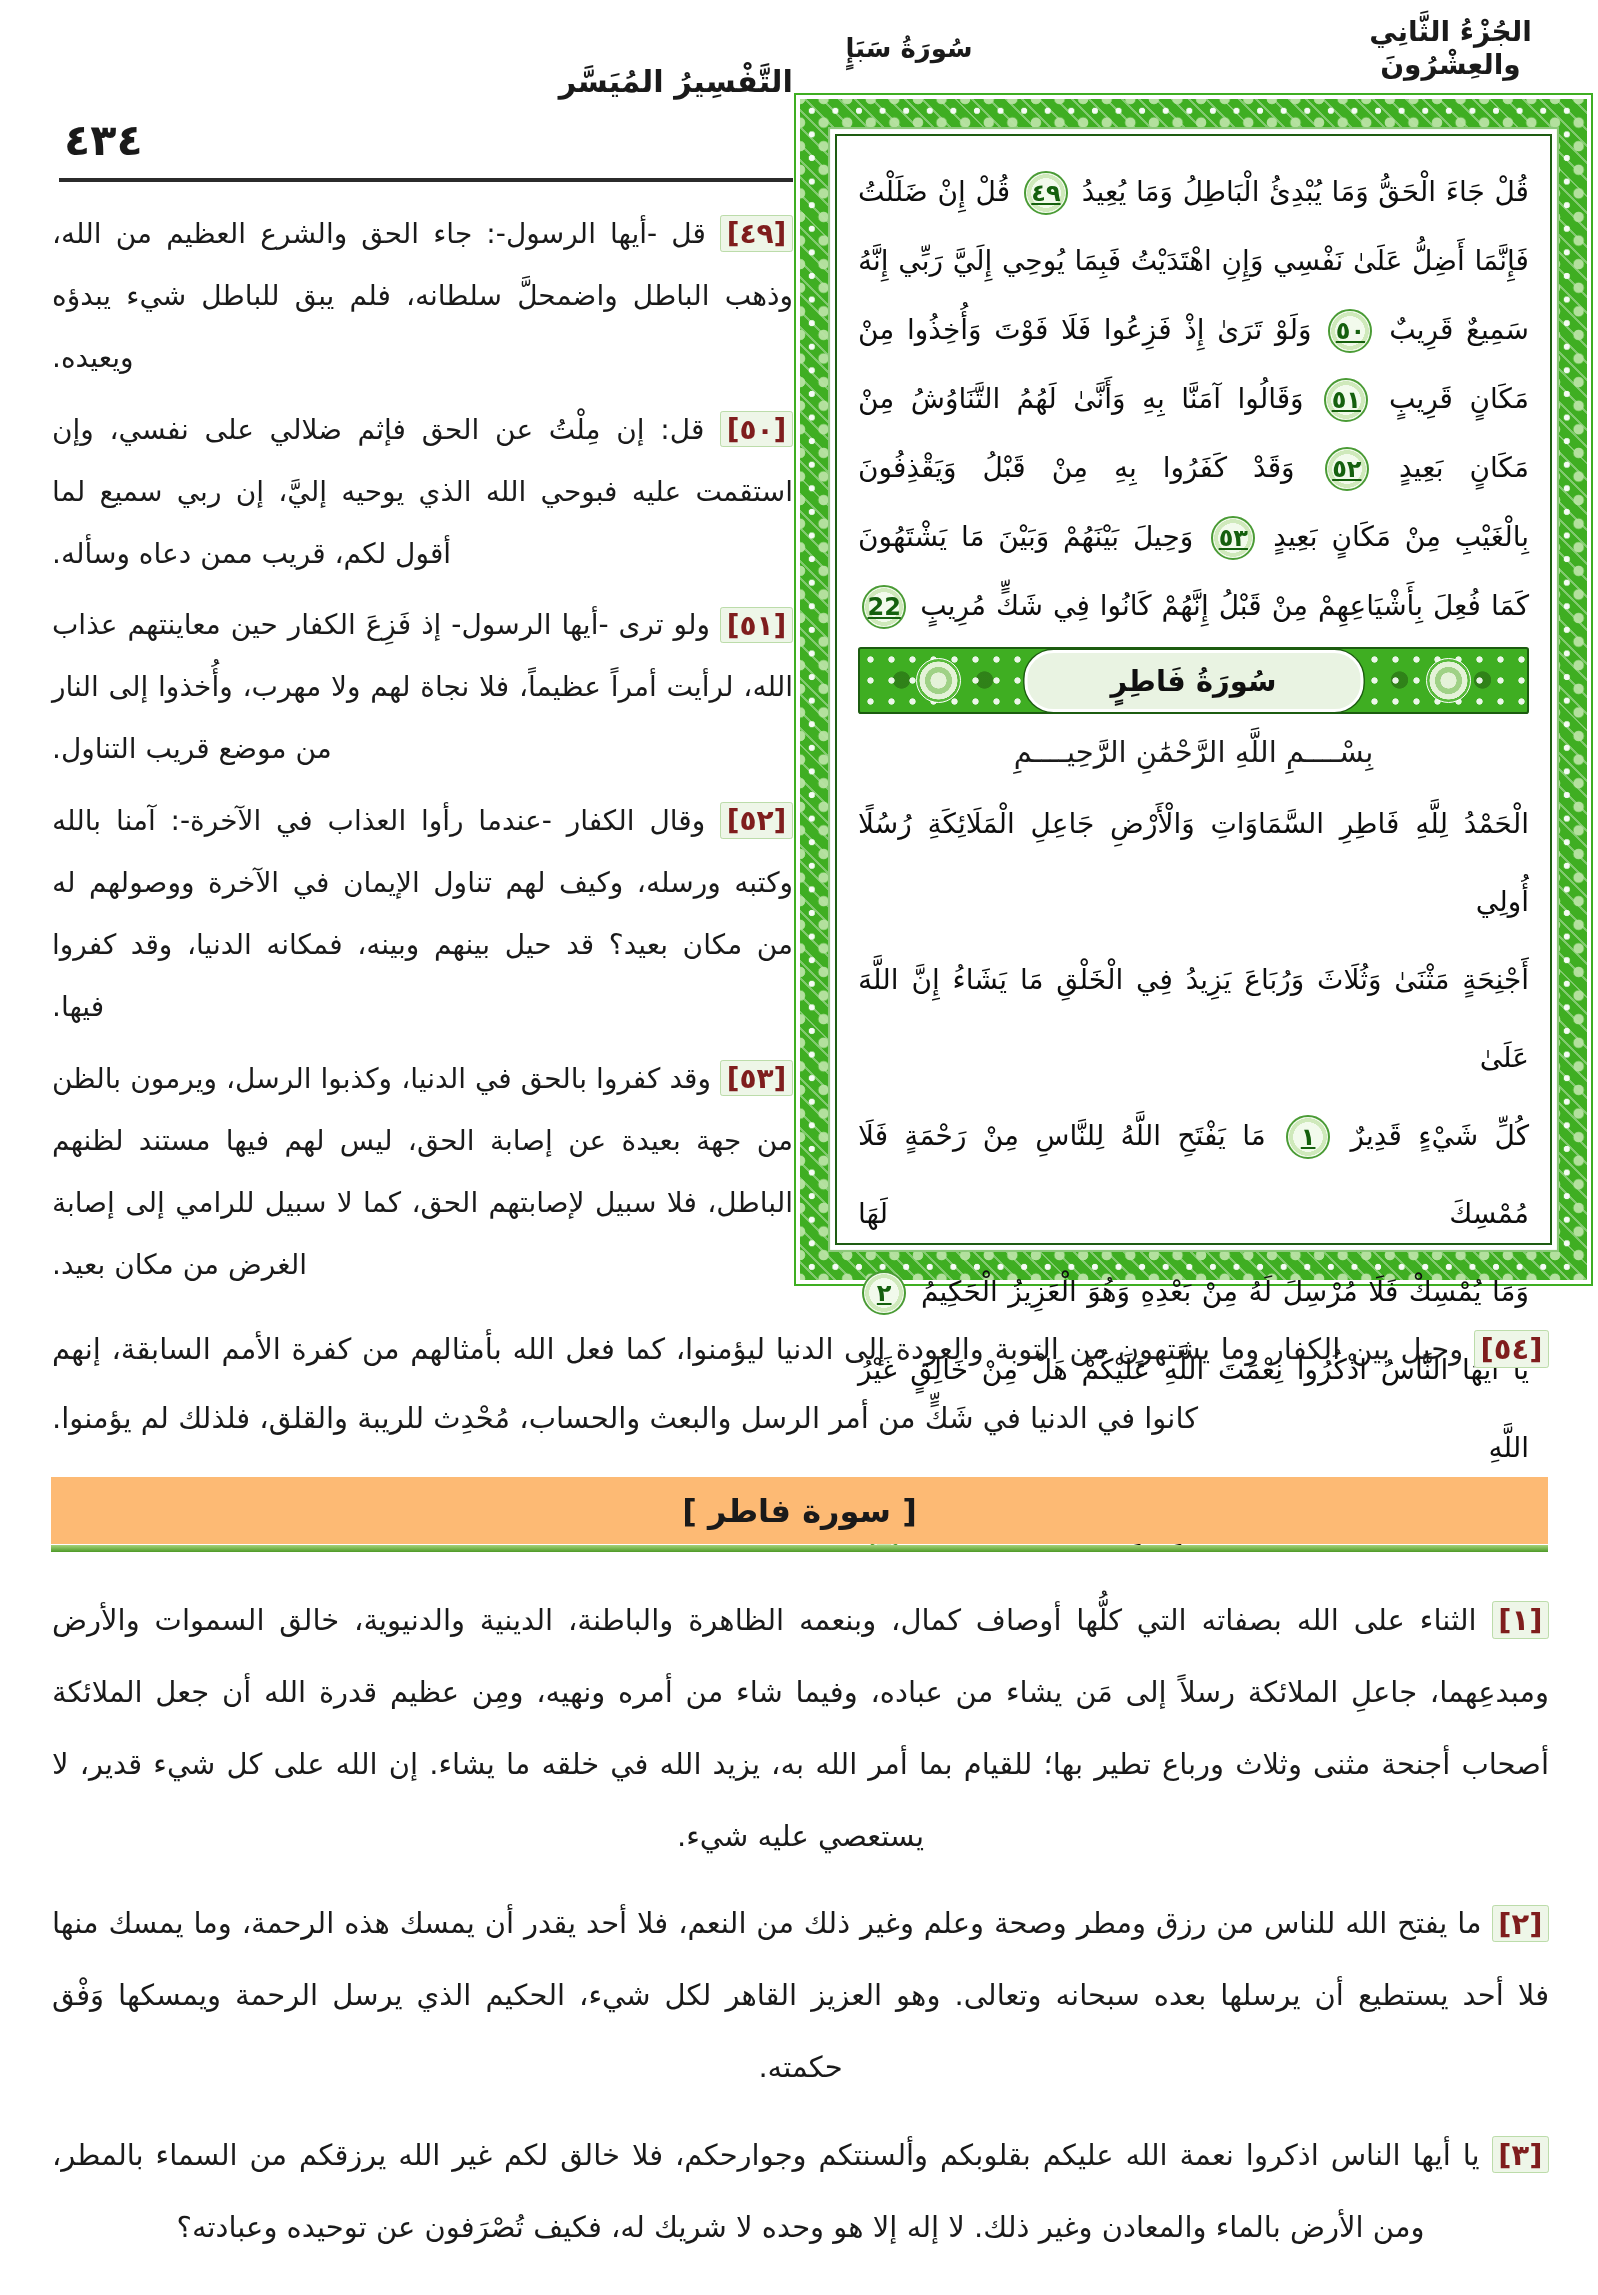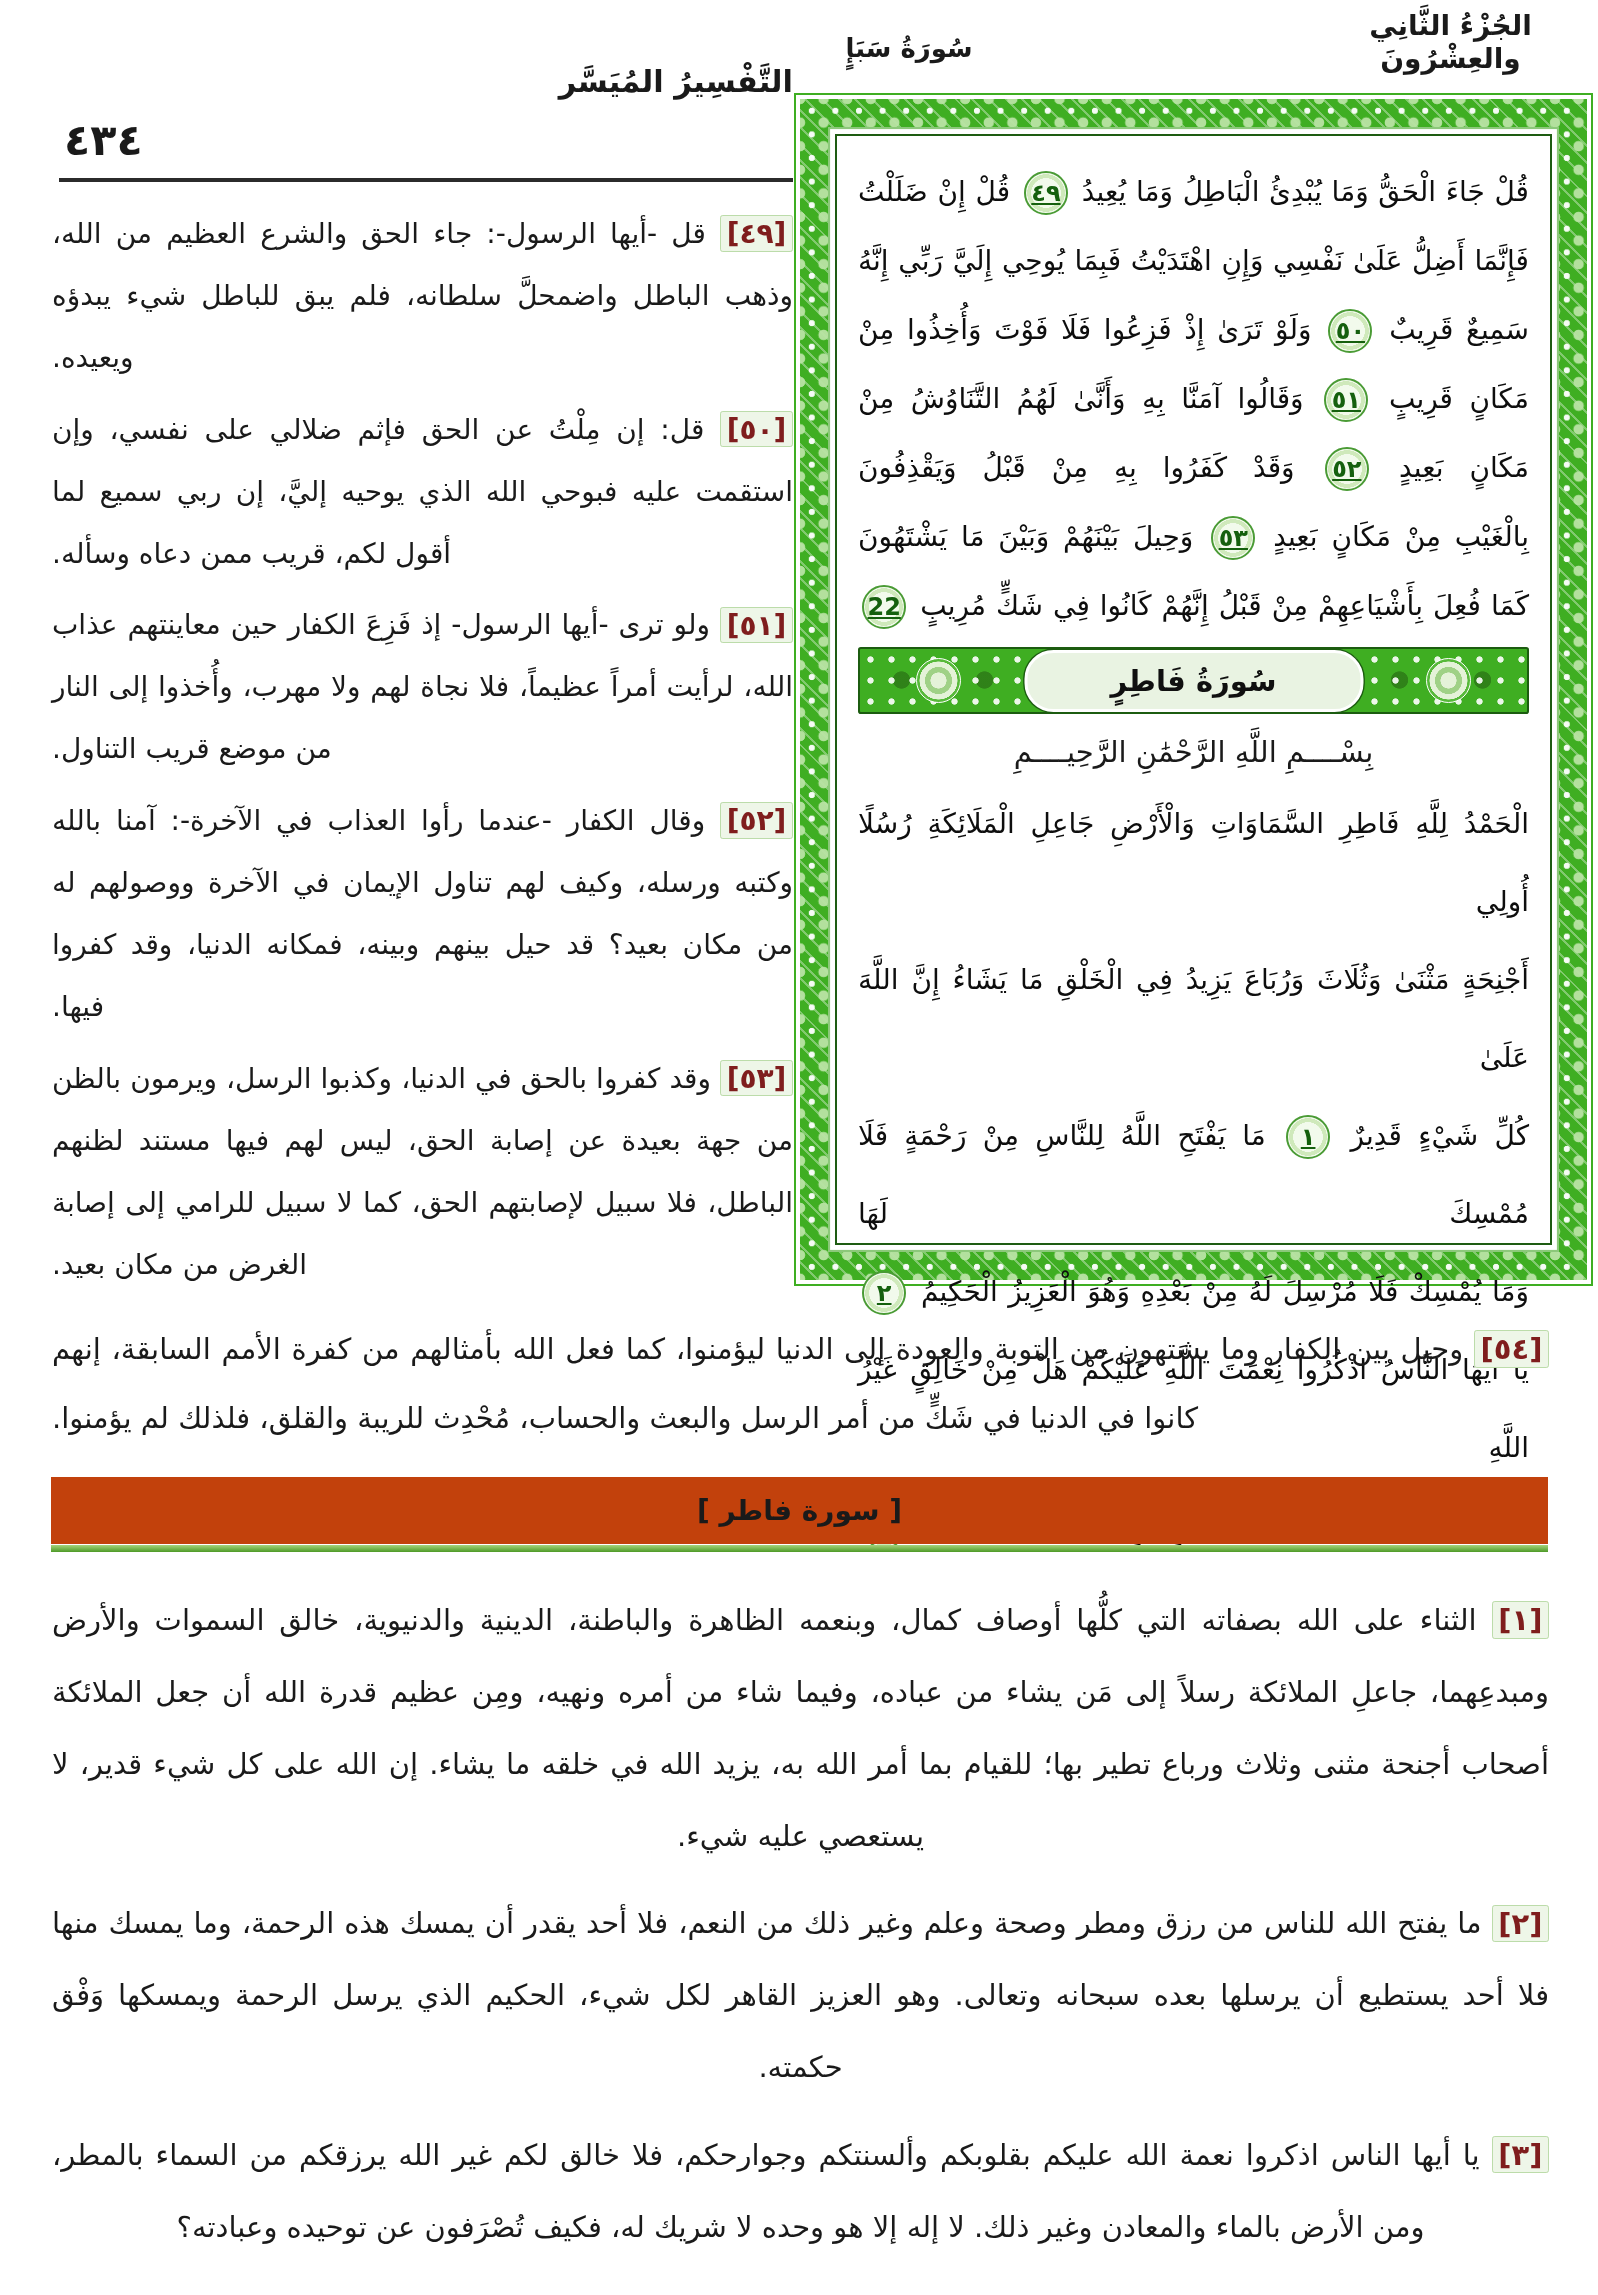--- a/index.html
+++ b/index.html
@@ -2,21 +2,21 @@
 <html lang="ar" style="font-size:11px"><head>
 <meta charset="utf-8">
 <style>
   html,body{margin:0;padding:0;}
   body{
     width:1599px;height:2295px;position:relative;overflow:hidden;
     background:#ffffff;color:#1a1a1a;
     font-family:"DejaVu Sans",sans-serif;
   }
   
-  .hdr-juz{position:absolute;top:9px;left:1322px;width:257px;text-align:center;
+  .hdr-juz{position:absolute;top:15px;left:1322px;width:257px;text-align:center;
     font-size:28px;font-weight:bold;direction:rtl;}
   .hdr-surah{position:absolute;top:33px;left:812px;width:194px;text-align:center;
     font-size:26px;font-weight:bold;direction:rtl;}
   .hdr-book{position:absolute;top:64px;left:52px;width:741px;text-align:right;
     font-size:30.5px;font-weight:bold;direction:rtl;}
   .page-num{position:absolute;top:115px;left:64px;font-size:43px;font-weight:bold;}
   .top-rule{position:absolute;top:178px;left:59px;width:734px;height:4.2px;background:#2b2b2b;}
 
   
   .quran-frame{position:absolute;top:95px;left:796px;width:795px;height:1189px;
@@ -59,22 +59,22 @@
   
   .left-col{position:absolute;top:203px;left:52px;width:741px;direction:rtl;}
   .left-col p{margin:0 0 9.7px;font-size:28px;line-height:62px;
     text-align:justify;text-align-last:left;}
   .vtag{color:#7f1d1d;background:#eef6e8;border:0.7px solid #bcdcaa;border-radius:2.8px;
     padding:0.7px 5.6px;font-weight:bold;white-space:nowrap;}
   .full-para{position:absolute;top:1315px;left:52px;width:1497px;direction:rtl;}
   .full-para p{margin:0;font-size:29px;line-height:69px;
     text-align:justify;text-align-last:left;}
   .band{position:absolute;top:1477px;left:51px;width:1497px;height:67px;
-    background:#c2410c;display:flex;align-items:center;justify-content:center;
-    font-size:28px;font-weight:bold;direction:rtl;}
+    background:#fdba74;display:flex;align-items:center;justify-content:center;
+    font-size:32px;font-weight:bold;direction:rtl;}
   .band::after{content:"";position:absolute;left:0;right:0;bottom:-7.6px;height:6.2px;
     background:linear-gradient(#a6d37c,#4e9a27);}
   .bottom-col{position:absolute;top:1584px;left:52px;width:1497px;direction:rtl;}
   .bottom-col p{margin:0 0 15.3px;font-size:29px;line-height:72px;
     text-align:justify;text-align-last:center;}
 </style>
 </head>
 <body>
 
 <div class="hdr-juz">الجُزْءُ الثَّانِي والعِشْرُونَ</div>

